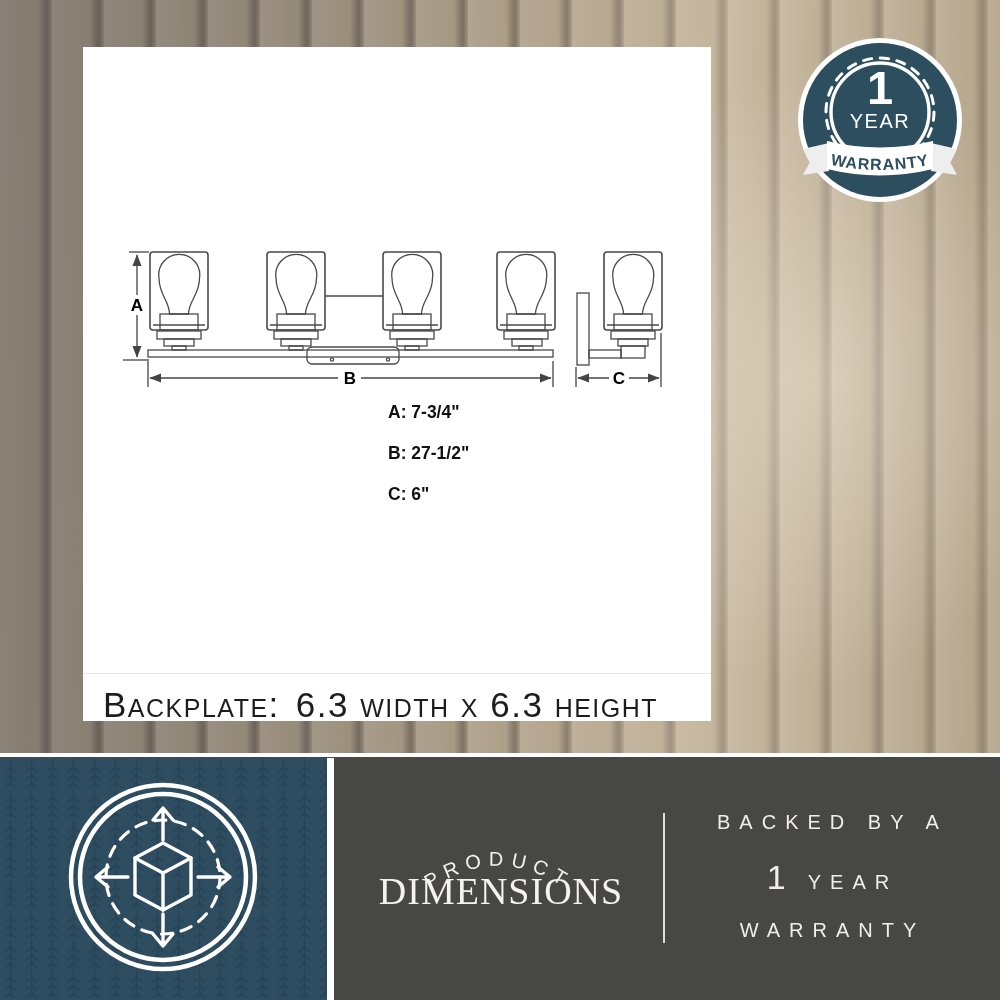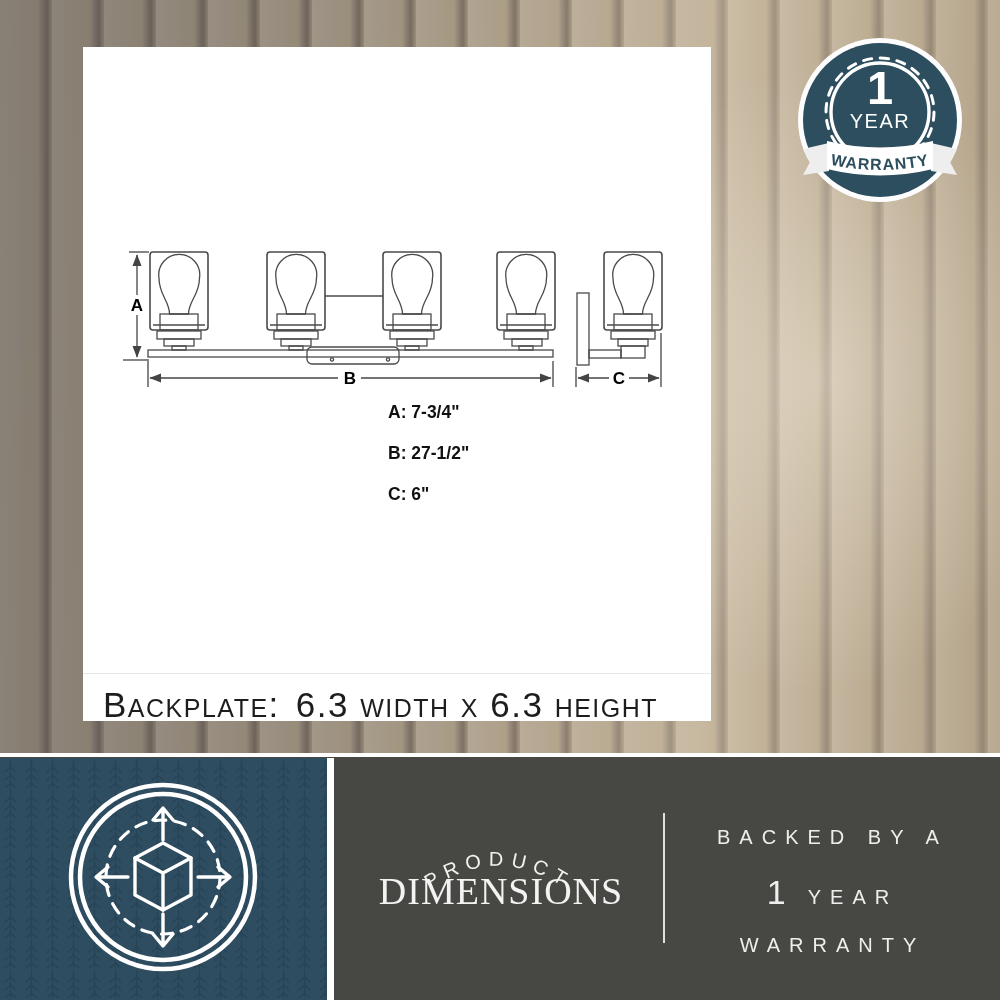--- a/index.html
+++ b/index.html
@@ -33,21 +33,21 @@
   #footer-gray{position:absolute;left:0;right:0;top:4px;bottom:0;background:#474744;}
   #dim-square{position:absolute;left:0;top:5px;bottom:0;width:327px;background:#2e4d60;
               border-right:7px solid #ffffff;}
   #dim-square svg{position:absolute;inset:0;}
   #arc-wrap{position:absolute;left:340px;top:40px;width:315px;height:130px;}
   #dim-title{position:absolute;left:336px;top:116px;width:330px;text-align:center;
              font-family:Liberation Serif, serif;font-size:38px;letter-spacing:1px;
              color:#f4f3f1;}
   #v-divider{position:absolute;left:663px;top:60px;width:2px;height:130px;
              background:rgba(250,250,250,0.85);}
-  #backed{position:absolute;left:665px;top:73px;width:335px;text-align:center;color:#efeeec;}
+  #backed{position:absolute;left:665px;top:58px;width:335px;text-align:center;color:#efeeec;}
   #backed .l1{font-size:20px;letter-spacing:9px;margin-bottom:24px;}
   #backed .l2{display:flex;justify-content:center;align-items:baseline;gap:20px;margin-bottom:22px;}
   #backed .l2 .num{font-size:34px;letter-spacing:2px;}
   #backed .l2 .word{font-size:20px;letter-spacing:9px;}
   #backed .l3{font-size:20px;letter-spacing:9px;}
 
   
   text.dimlabel{font-family:"Liberation Sans",sans-serif;font-weight:bold;font-size:17px;fill:#000;}
   text.dimtext{font-family:"Liberation Sans",sans-serif;font-weight:bold;font-size:17.5px;fill:#111;}
 </style>

